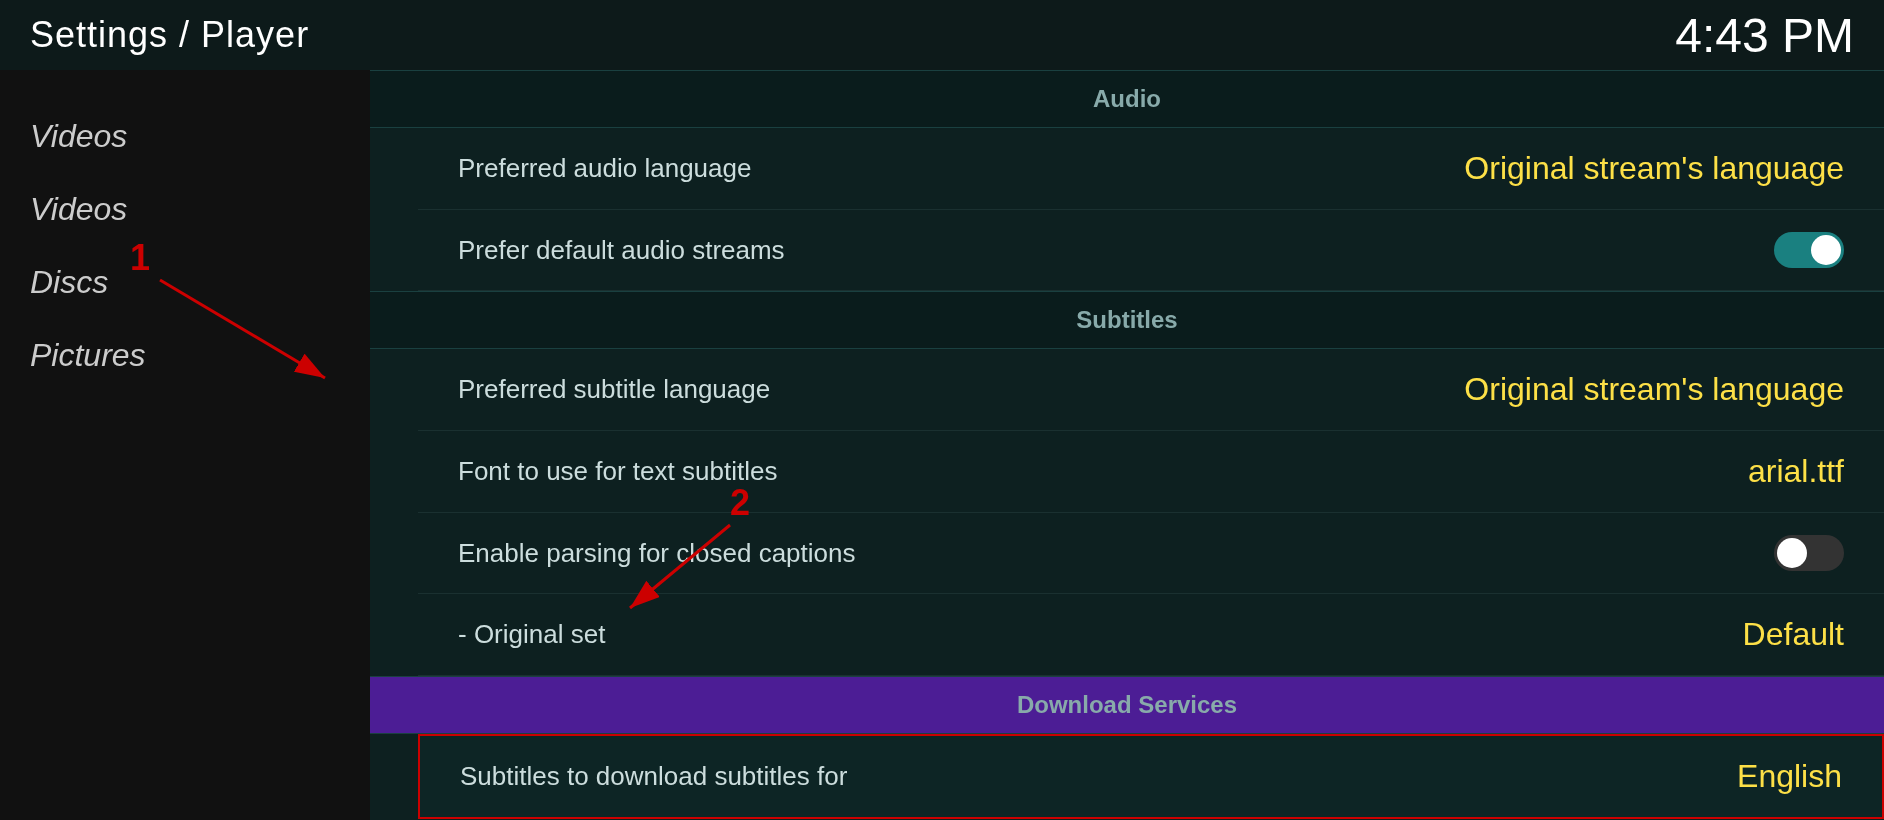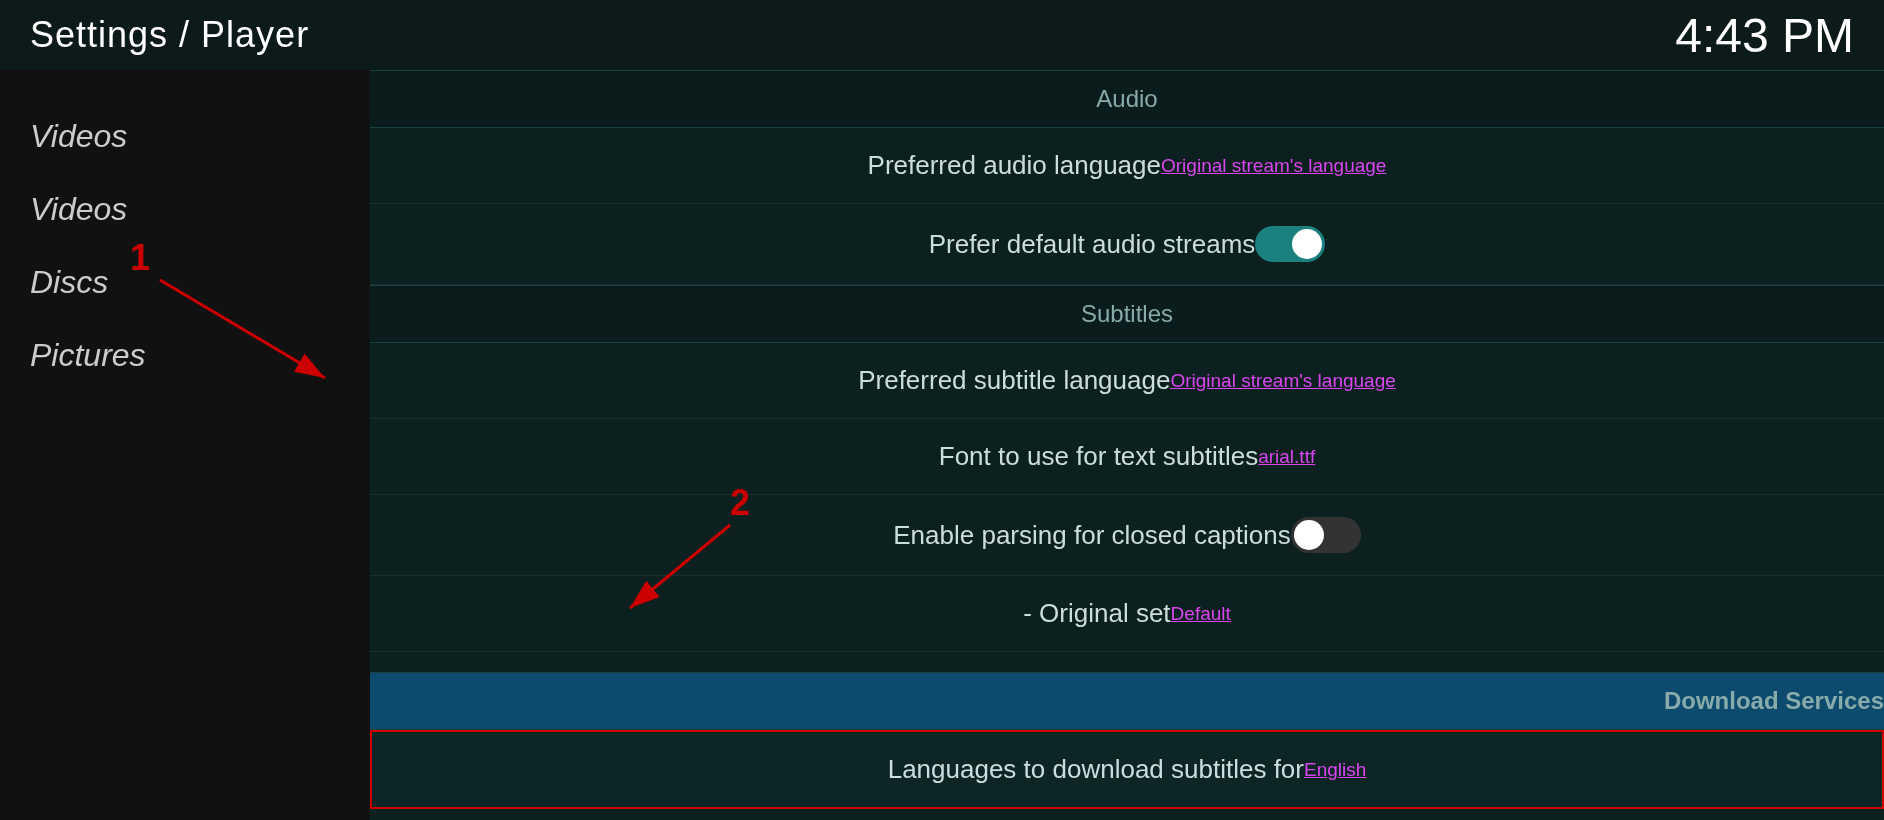--- a/index.html
+++ b/index.html
@@ -75,50 +75,50 @@
       right: 0;
       bottom: 0;
       background-color: #0d2020;
       overflow-y: auto;
     }
 
     .section-header {
       text-align: center;
       padding: 14px 0;
       font-size: 24px;
-      font-weight: normal;
+      font-weight: bold;
       color: #88aaaa;
       border-top: 1px solid #1a4040;
       border-bottom: 1px solid #1a4040;
       background-color: #0a1c1c;
     }
 
     .setting-row {
       display: flex;
       align-items: center;
-      justify-content: center;
+      justify-content: space-between;
       padding: 22px 40px;
       border-bottom: 1px solid #1a3030;
       min-height: 72px;
+      margin-left: 48px;
     }
 
     .setting-row.highlighted {
       border: 2px solid #cc0000;
       background-color: #0d2525;
     }
 
     .setting-label {
       font-size: 26px;
       color: #ccdddd;
     }
 
     .setting-value {
-      font-size: 19px;
-      color: #d946ef;
-      text-decoration: underline;
+      font-size: 32px;
+      color: #fde047;
     }
 
     
     .toggle {
       width: 70px;
       height: 36px;
       border-radius: 18px;
       position: relative;
       display: inline-block;
     }
@@ -142,29 +142,28 @@
 
     .toggle.on .toggle-knob {
       right: 3px;
     }
 
     .toggle.off .toggle-knob {
       left: 3px;
     }
 
     .download-services-header {
-      text-align: right;
+      text-align: center;
       padding: 14px 0;
       font-size: 24px;
       font-weight: bold;
       color: #88aaaa;
       border-top: 1px solid #1a4040;
       border-bottom: 1px solid #1a4040;
-      background-color: #0c4a6e;
-      margin-top: 20px;
+      background-color: #4c1d95;
     }
   </style>
 </head>
 <body>
 
 <div class="header">
   <div class="header-title">Settings / Player</div>
   <div class="header-time">4:43 PM</div>
 </div>
 
@@ -219,21 +218,21 @@
   </div>
 
   <div class="setting-row">
     <span class="setting-label">- Original set</span>
     <span class="setting-value">Default</span>
   </div>
 
   <div class="download-services-header">Download Services</div>
 
   <div class="setting-row highlighted">
-    <span class="setting-label">Languages to download subtitles for</span>
+    <span class="setting-label">Subtitles to download subtitles for</span>
     <span class="setting-value">English</span>
   </div>
 
   <div class="setting-row">
     <span class="setting-label">Default TV show service</span>
     <span class="setting-value">None</span>
   </div>
 
 </div>
 

